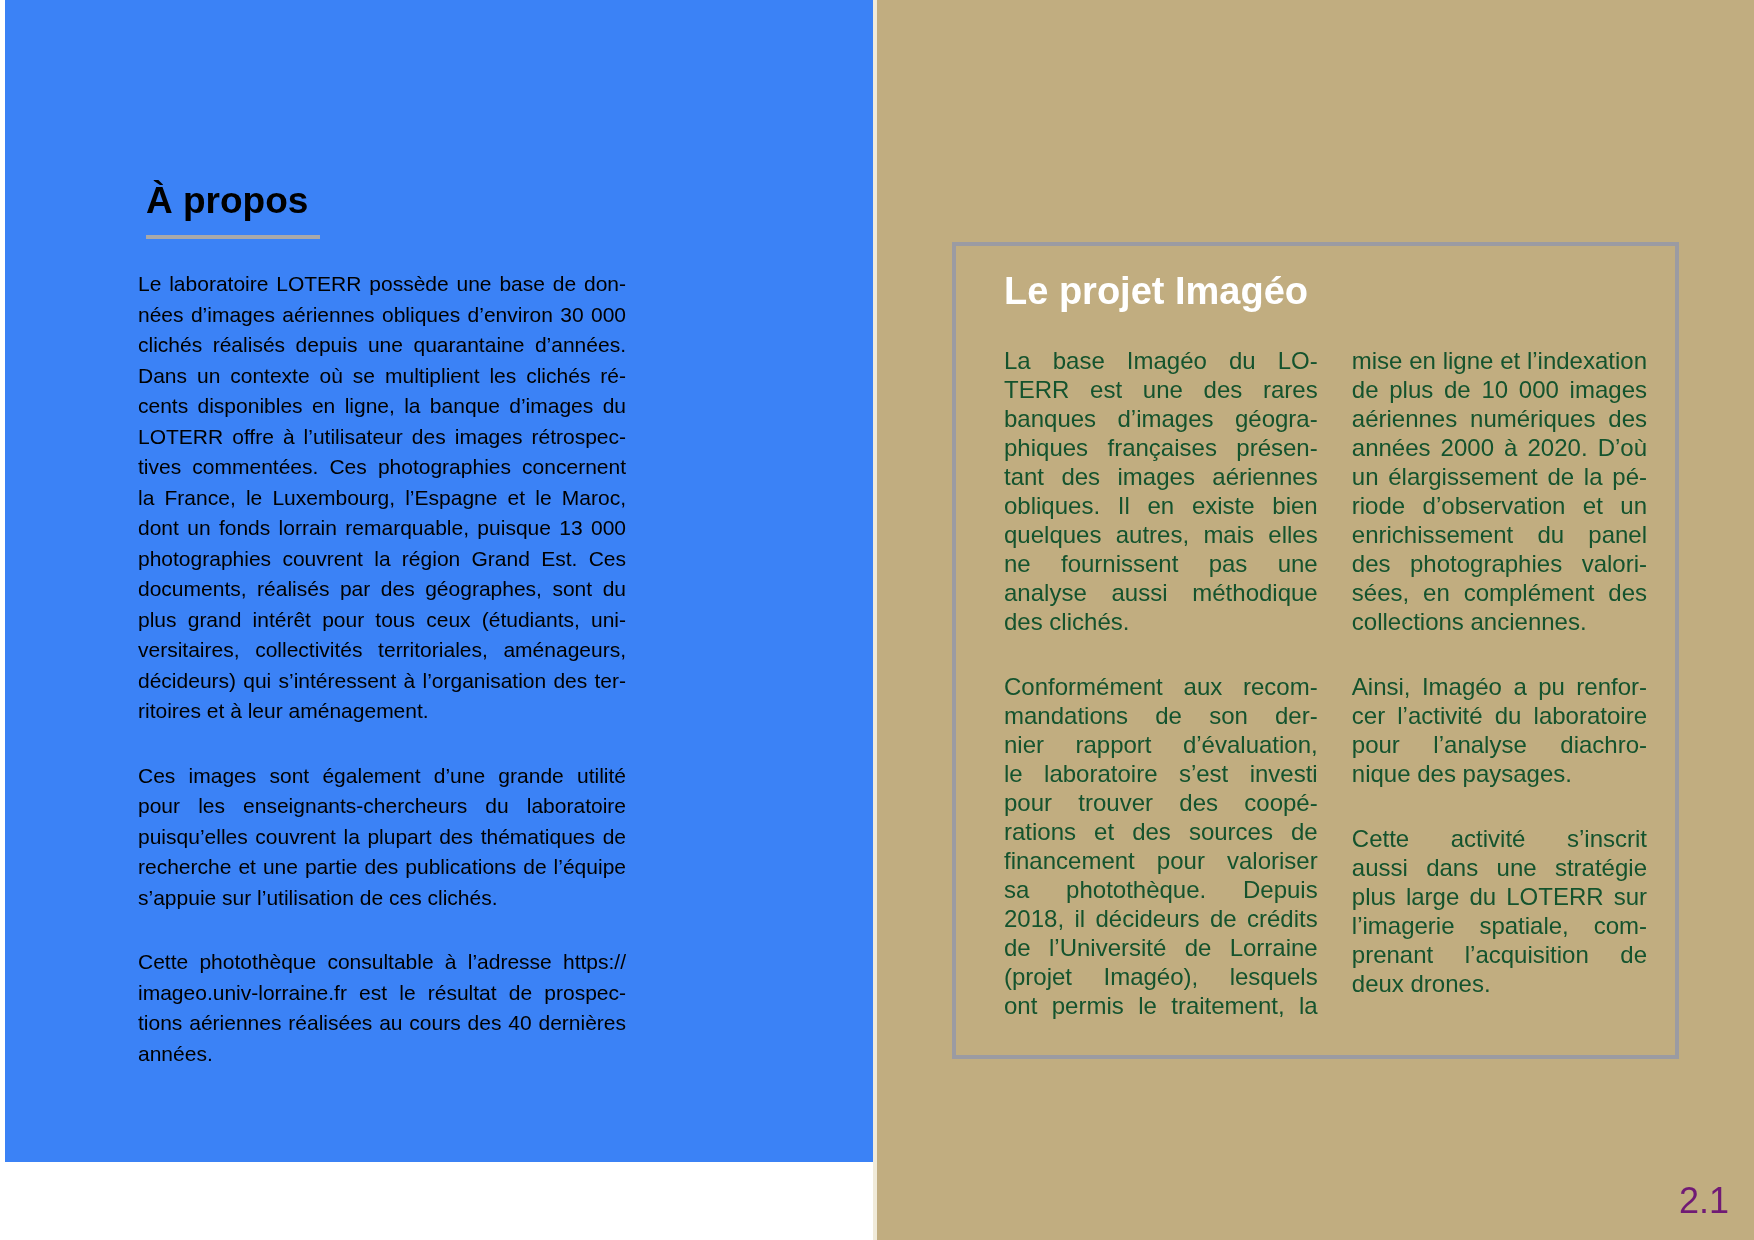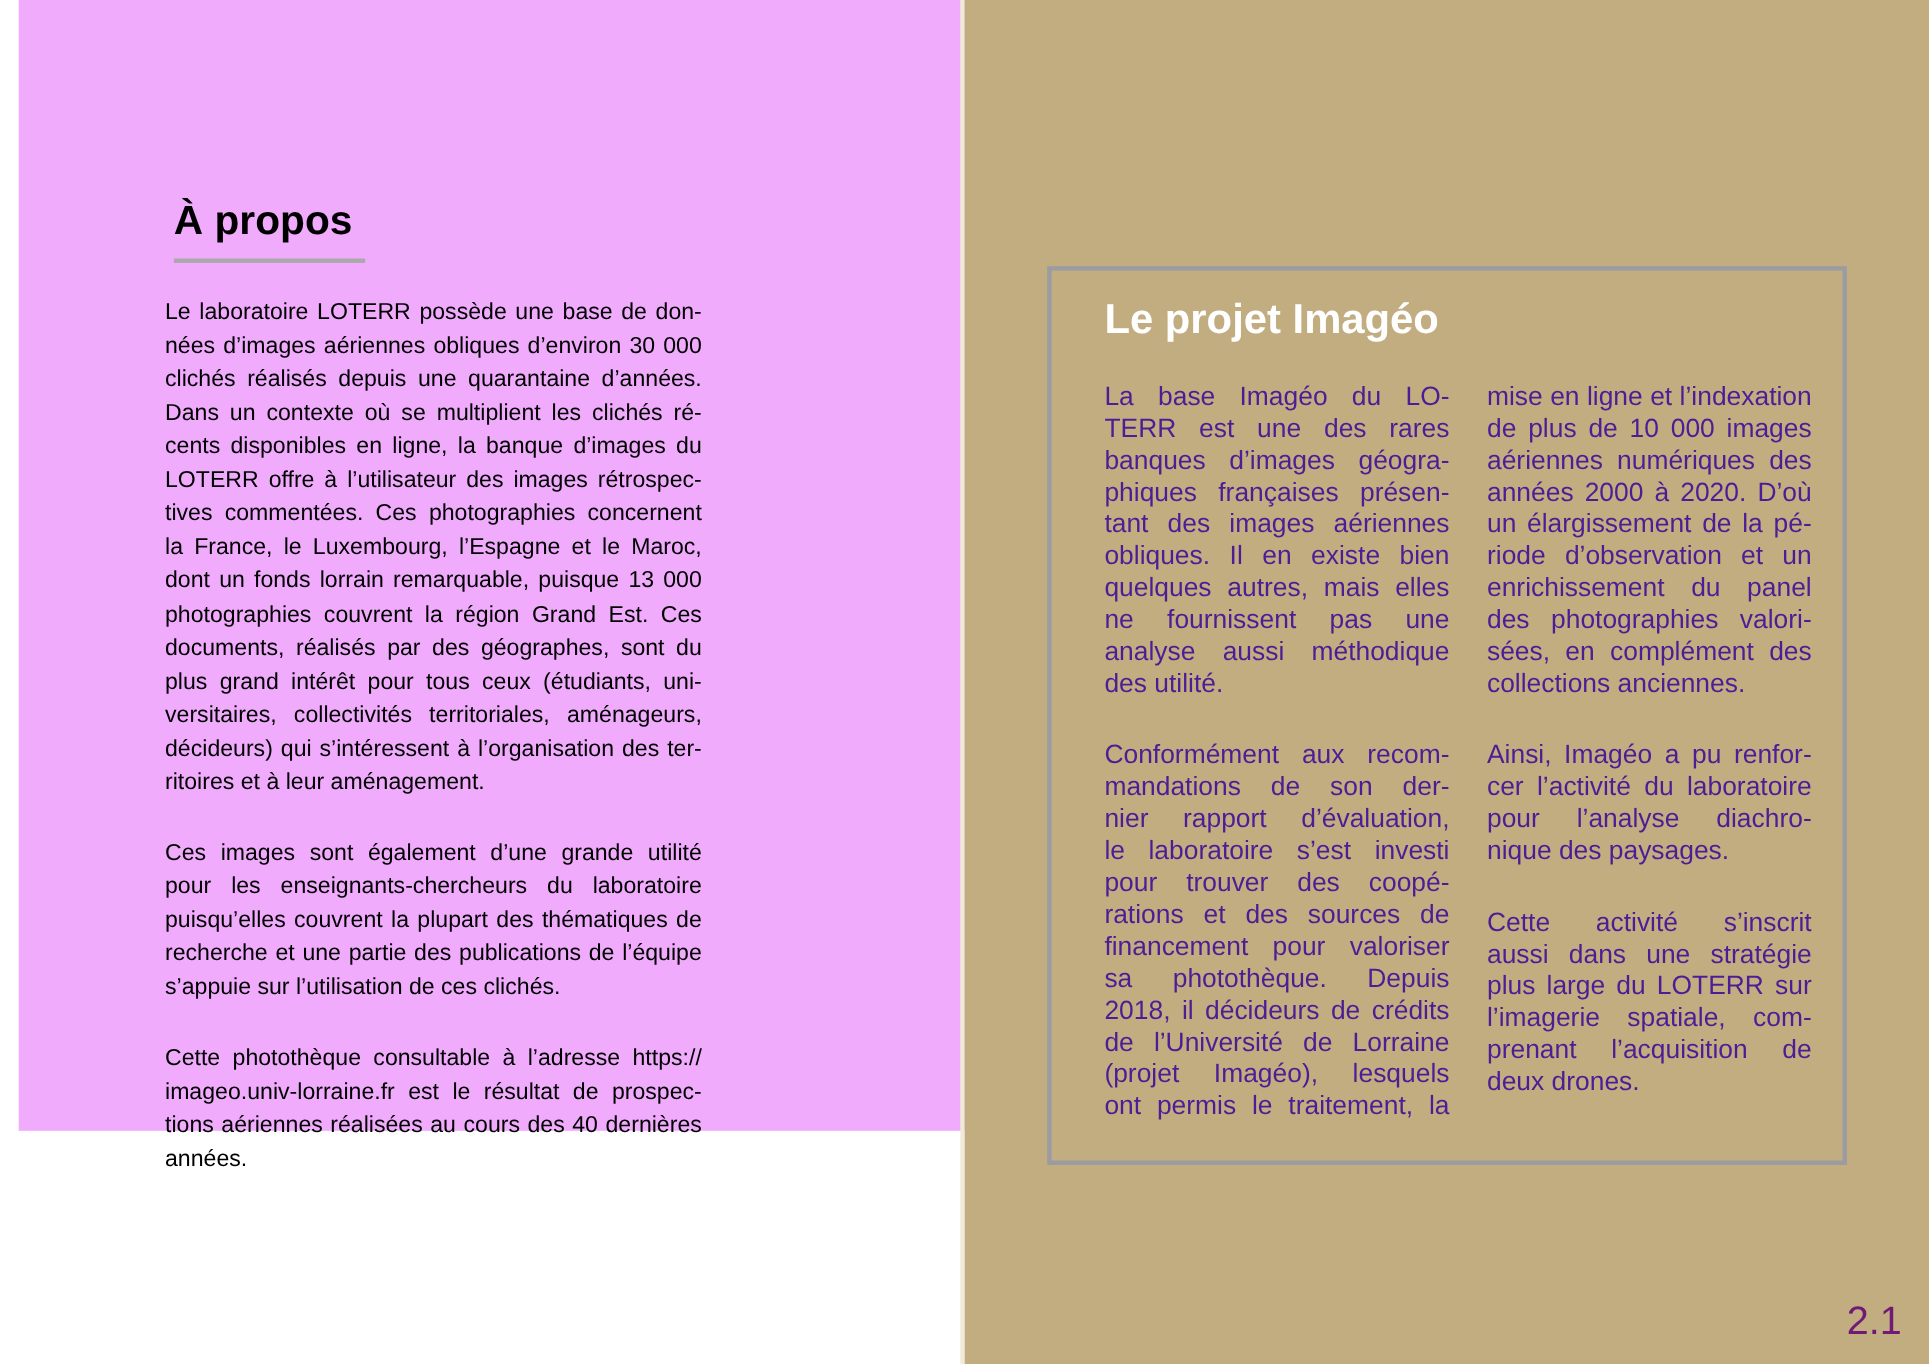--- a/index.html
+++ b/index.html
@@ -2,21 +2,21 @@
 <html lang="fr"><head>
 <meta charset="utf-8">
 <style>
   html,body{margin:0;padding:0;}
   body{
     width:1754px;height:1240px;position:relative;overflow:hidden;
     font-family:"Liberation Sans","DejaVu Sans",sans-serif;
     background:#ffffff;
   }
   
-  .left-page{position:absolute;left:17px;top:0;width:873px;height:1028px;background:#f0abfc;}
+  .left-page{position:absolute;left:5px;top:0;width:873px;height:1162px;background:#3b82f6;}
   .fold-strip{position:absolute;left:873px;top:0;width:4px;height:1240px;background:#f0ead9;}
   .left-content{position:absolute;left:133px;top:182px;width:488px;}
   .page-title{
     margin:0 0 0 8px;font-size:37px;line-height:38px;font-weight:bold;color:#000;
   }
   .title-underline{width:174px;height:4px;background:#a9a9a9;margin:15px 0 0 8px;}
   .left-body{margin-top:30px;}
   .para{margin:0 0 34px 0;}
   .para:last-child{margin-bottom:0;}
   .jline{
@@ -31,21 +31,21 @@
     position:absolute;left:75px;top:242px;width:727px;height:817px;
     border:4px solid #9b9ba2;box-sizing:border-box;
     padding:22px 28px 0 48px;
   }
   .box-title{margin:0;font-size:38px;line-height:46px;font-weight:bold;color:#ffffff;}
   .box-cols{display:flex;margin-top:32px;}
   .bcol-a{width:322px;}
   .bcol-gap{width:35px;}
   .bcol-b{width:303px;}
   .project-box .para{margin-bottom:36px;}
-  .project-box .jline{font-size:24px;line-height:29px;color:#4c1d95;}
+  .project-box .jline{font-size:24px;line-height:29px;color:#14532d;}
   
   .page-number{
     position:absolute;right:25px;bottom:24px;
     font-size:36px;line-height:30px;color:#701a75;font-weight:400;
   }
 </style>
 </head>
 <body>
 
 <div class="left-page">
@@ -97,21 +97,21 @@
         <div class="para">
             <div class="jline">La base Imagéo du LO-</div>
             <div class="jline">TERR est une des rares</div>
             <div class="jline">banques d’images géogra-</div>
             <div class="jline">phiques françaises présen-</div>
             <div class="jline">tant des images aériennes</div>
             <div class="jline">obliques. Il en existe bien</div>
             <div class="jline">quelques autres, mais elles</div>
             <div class="jline">ne fournissent pas une</div>
             <div class="jline">analyse aussi méthodique</div>
-            <div class="jline plast">des utilité.</div>
+            <div class="jline plast">des clichés.</div>
           </div>
         <div class="para">
             <div class="jline">Conformément aux recom-</div>
             <div class="jline">mandations de son der-</div>
             <div class="jline">nier rapport d’évaluation,</div>
             <div class="jline">le laboratoire s’est investi</div>
             <div class="jline">pour trouver des coopé-</div>
             <div class="jline">rations et des sources de</div>
             <div class="jline">financement pour valoriser</div>
             <div class="jline">sa photothèque. Depuis</div>

